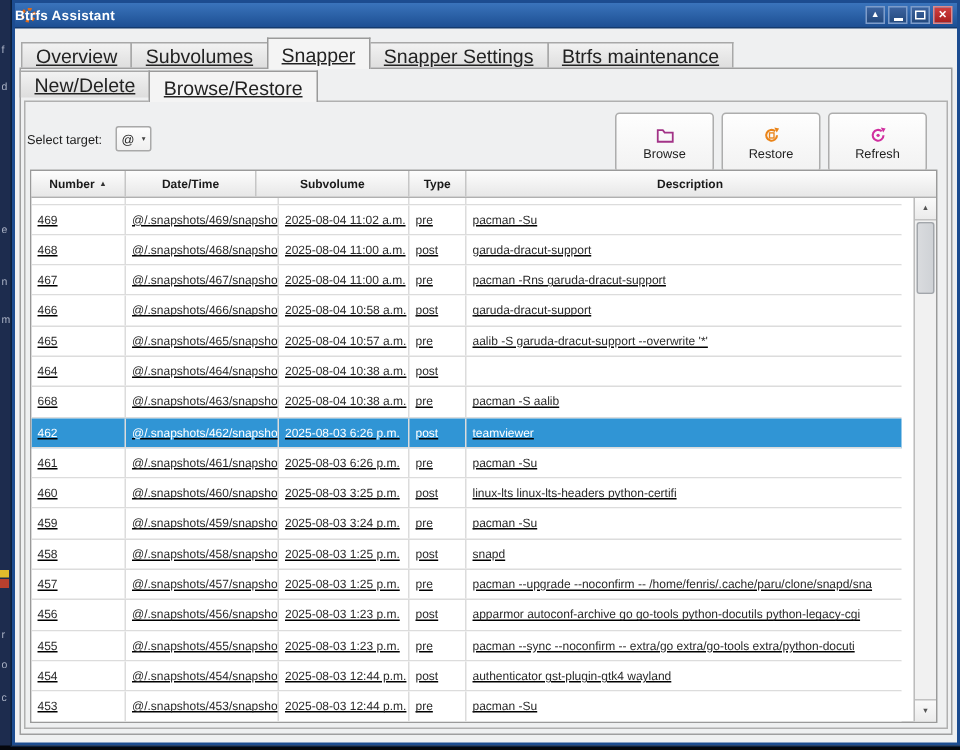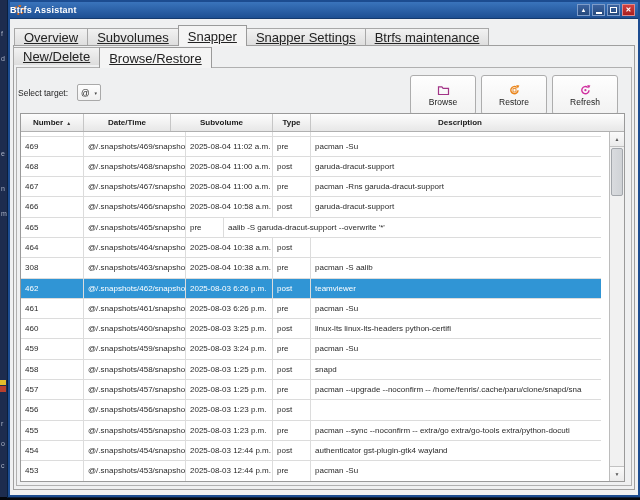--- a/index.html
+++ b/index.html
@@ -177,21 +177,21 @@
         <span>Number</span>
         <span class="sort-ind">▲</span>
       </div>
       <div class="th c-datetime">Date/Time</div>
       <div class="th c-subvolume">Subvolume</div>
       <div class="th c-type">Type</div>
       <div class="th c-description">Description</div>
       <div style="width:15px; flex:none;"></div>
     </div>
     <div class="tbody">
-      <div id="rows-host" style="margin-right:23px;">
+      <div id="rows-host" style="margin-right:23px;text-decoration:underline;">
           <div class="row partial">
             <div class="cell c-number">470</div>
             <div class="cell c-subvolume">@/.snapshots/470/snapshot</div>
             <div class="cell c-datetime">2025-08-04 11:02 a.m.</div>
             <div class="cell c-type">post</div>
             <div class="cell c-description"></div>
           </div>
           <div class="row">
             <div class="cell c-number">469</div>
             <div class="cell c-subvolume">@/.snapshots/469/snapshot</div>
@@ -216,31 +216,32 @@
           <div class="row">
             <div class="cell c-number">466</div>
             <div class="cell c-subvolume">@/.snapshots/466/snapshot</div>
             <div class="cell c-datetime">2025-08-04 10:58 a.m.</div>
             <div class="cell c-type">post</div>
             <div class="cell c-description">garuda-dracut-support</div>
           </div>
           <div class="row">
             <div class="cell c-number">465</div>
             <div class="cell c-subvolume">@/.snapshots/465/snapshot</div>
+            <div class="cell c-datetime">2025-08-04 10:57 a.m.</div>
             <div class="cell c-type">pre</div>
             <div class="cell c-description">aalib -S garuda-dracut-support --overwrite '*'</div>
           </div>
           <div class="row">
             <div class="cell c-number">464</div>
             <div class="cell c-subvolume">@/.snapshots/464/snapshot</div>
             <div class="cell c-datetime">2025-08-04 10:38 a.m.</div>
             <div class="cell c-type">post</div>
           </div>
           <div class="row">
-            <div class="cell c-number">308</div>
+            <div class="cell c-number">668</div>
             <div class="cell c-subvolume">@/.snapshots/463/snapshot</div>
             <div class="cell c-datetime">2025-08-04 10:38 a.m.</div>
             <div class="cell c-type">pre</div>
             <div class="cell c-description">pacman -S aalib</div>
           </div>
           <div class="row selected">
             <div class="cell c-number">462</div>
             <div class="cell c-subvolume">@/.snapshots/462/snapshot</div>
             <div class="cell c-datetime">2025-08-03 6:26 p.m.</div>
             <div class="cell c-type">post</div>
@@ -279,20 +280,21 @@
             <div class="cell c-subvolume">@/.snapshots/457/snapshot</div>
             <div class="cell c-datetime">2025-08-03 1:25 p.m.</div>
             <div class="cell c-type">pre</div>
             <div class="cell c-description">pacman --upgrade --noconfirm -- /home/fenris/.cache/paru/clone/snapd/sna</div>
           </div>
           <div class="row">
             <div class="cell c-number">456</div>
             <div class="cell c-subvolume">@/.snapshots/456/snapshot</div>
             <div class="cell c-datetime">2025-08-03 1:23 p.m.</div>
             <div class="cell c-type">post</div>
+            <div class="cell c-description">apparmor autoconf-archive go go-tools python-docutils python-legacy-cgi</div>
           </div>
           <div class="row">
             <div class="cell c-number">455</div>
             <div class="cell c-subvolume">@/.snapshots/455/snapshot</div>
             <div class="cell c-datetime">2025-08-03 1:23 p.m.</div>
             <div class="cell c-type">pre</div>
             <div class="cell c-description">pacman --sync --noconfirm -- extra/go extra/go-tools extra/python-docuti</div>
           </div>
           <div class="row">
             <div class="cell c-number">454</div>

